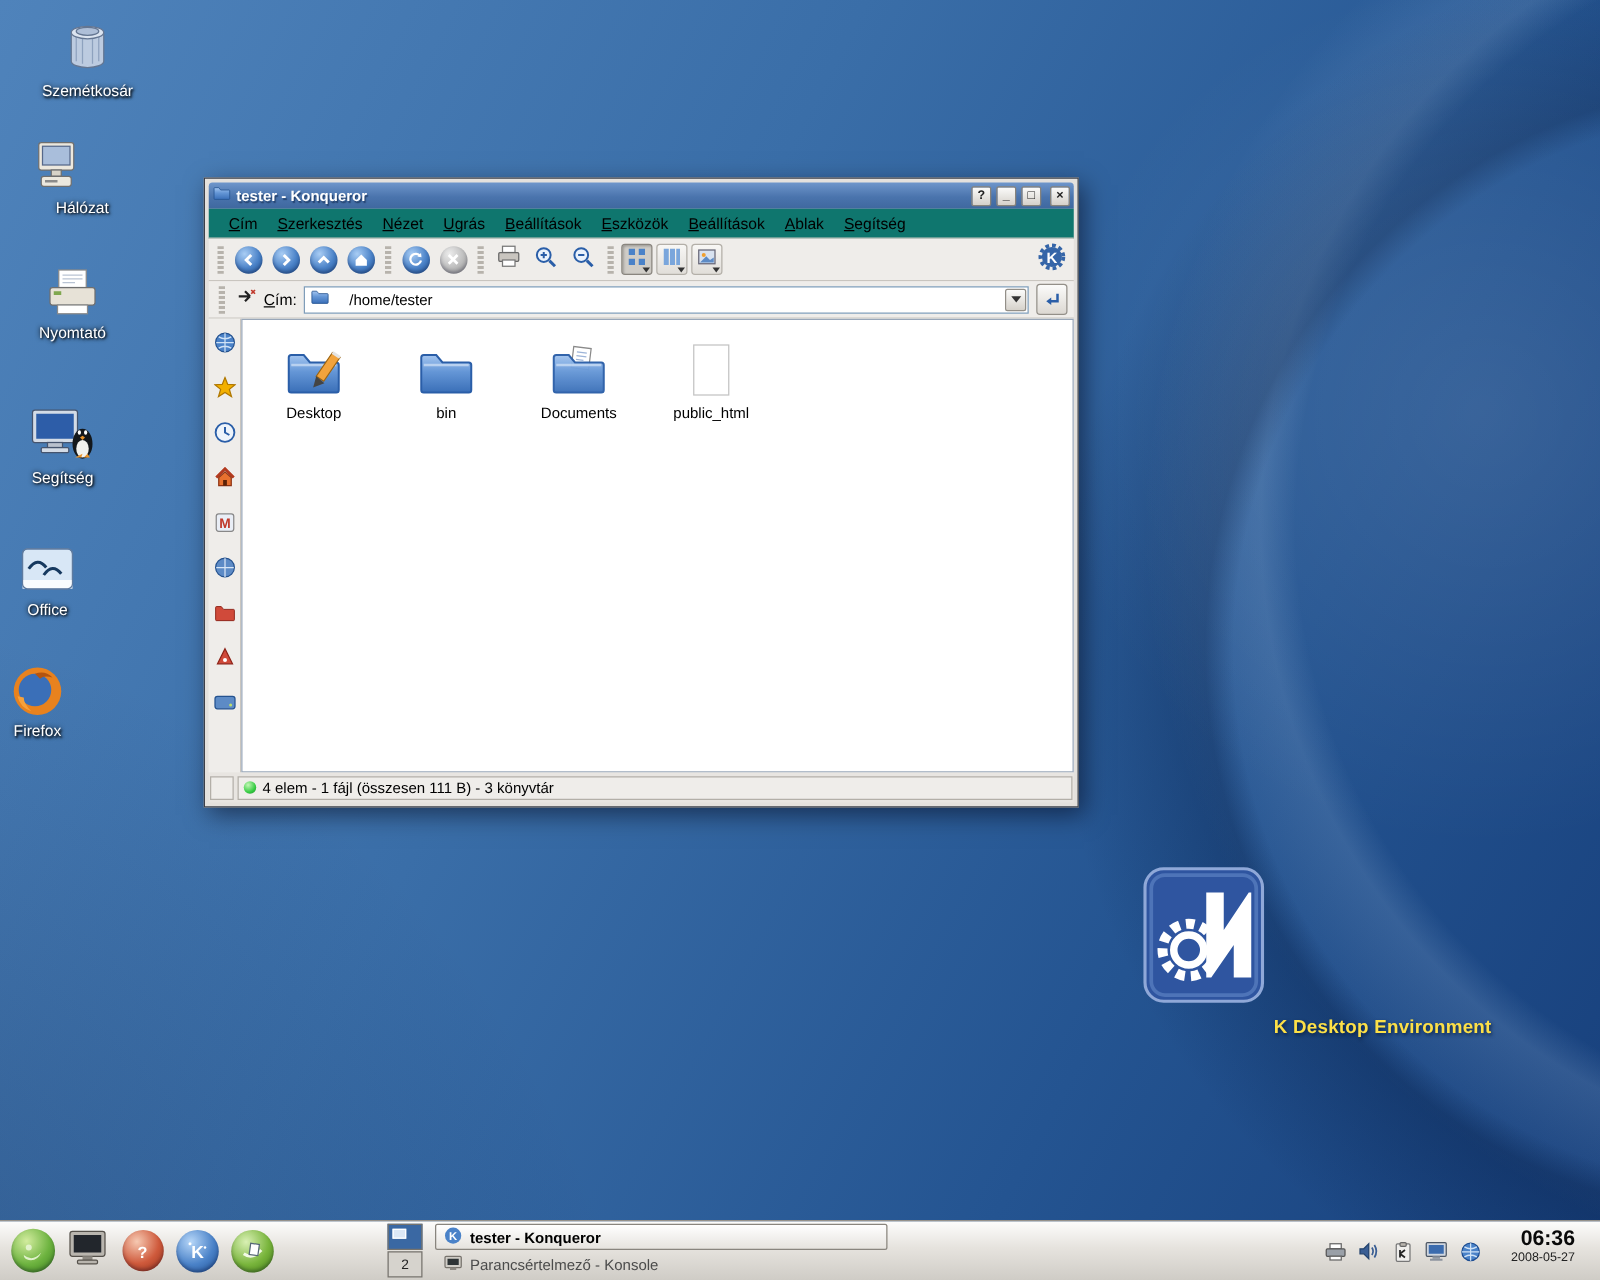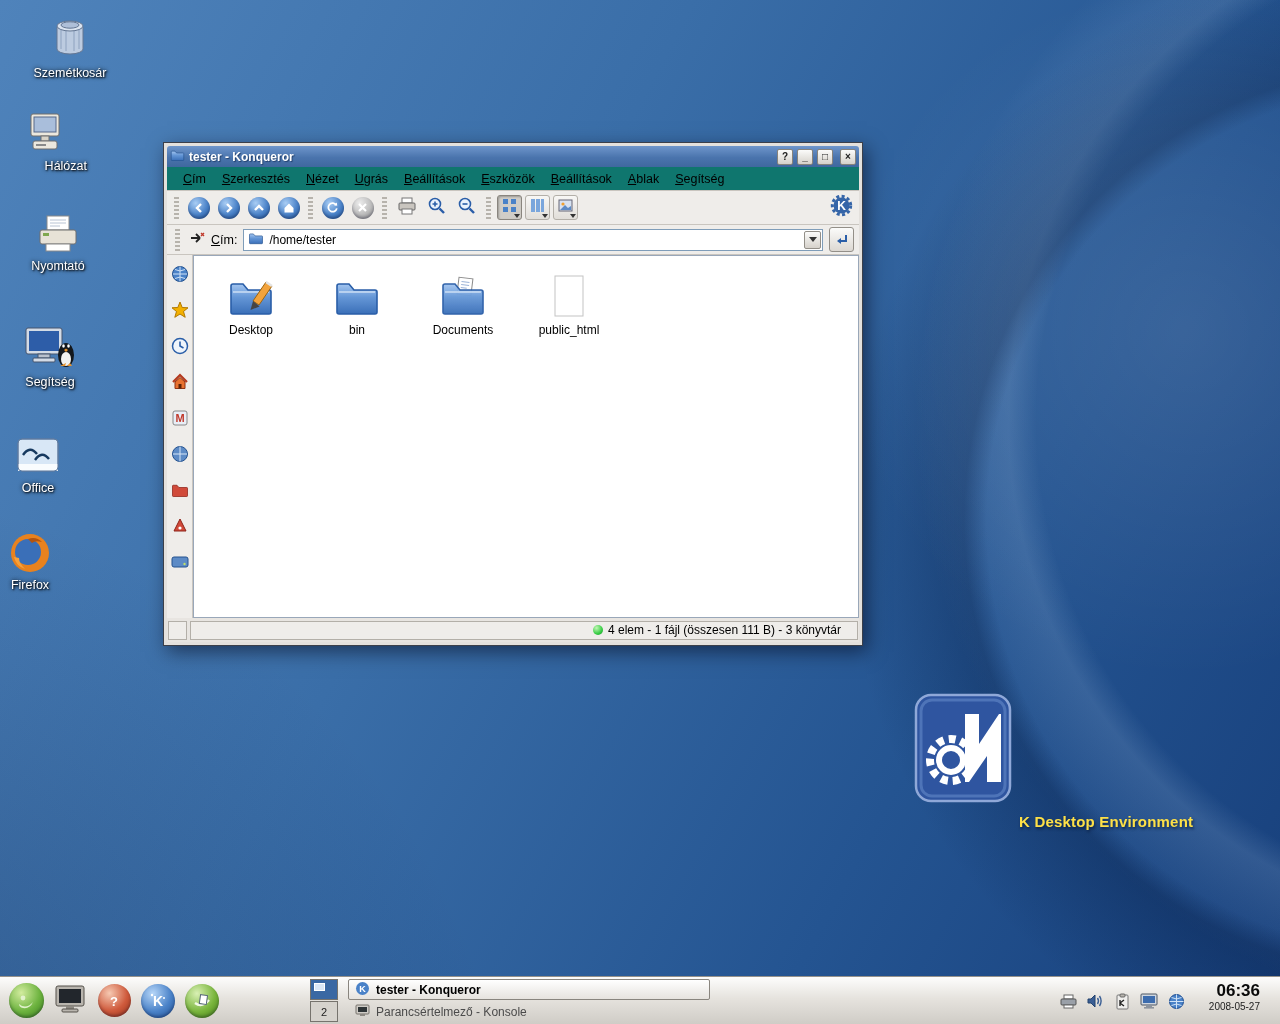--- a/index.html
+++ b/index.html
@@ -53,42 +53,42 @@
   .viewbtn.pressed { background:#d0cdc7; border-color:#89857e; box-shadow:inset 1px 1px 2px rgba(0,0,0,.25); }
   .viewbtn .dd { position:absolute; right:1px; bottom:1px; width:0; height:0;
     border-left:3px solid transparent; border-right:3px solid transparent; border-top:4px solid #333; }
   .tb-spacer { flex:1; }
 
   .locbar { height:30px; flex:0 0 30px; background:#efedea; border-bottom:1px solid #c9c5bf;
     display:flex; align-items:center; padding:0 5px; gap:6px; }
   .loc-label { font-size:12.5px; display:inline-block; }
   .loc-label::first-letter { text-decoration:underline; }
   .combo { flex:1; height:22px; background:#fff; border:1px solid #7f9db9; display:flex; align-items:center;
-    padding:0 1px 0 4px; gap:5px; }
+    padding:0 1px 0 4px; gap:15px; }
   .combo .val { flex:1; font-size:12px; color:#000; }
   .combo .drop { width:17px; height:18px; background:linear-gradient(#fbfbfa,#d6d2cb); border:1px solid #938f88;
     border-radius:2px; display:flex; align-items:center; justify-content:center; cursor:pointer; }
   .drop .arr { width:0; height:0; border-left:4px solid transparent; border-right:4px solid transparent; border-top:5px solid #333; }
   .gobtn { width:25px; height:25px; border:1px solid #938f88; border-radius:3px;
     background:linear-gradient(#fbfbfa,#dcd8d2); display:flex; align-items:center; justify-content:center; cursor:pointer; }
 
   .content { flex:1; display:flex; min-height:0; background:#efedea; }
   .side { width:26px; flex:0 0 26px; border-right:1px solid #c9c5bf; background:#efedea;
     display:flex; flex-direction:column; align-items:center; padding-top:9px; gap:16px; }
   .sic { width:20px; height:20px; display:flex; align-items:center; justify-content:center; cursor:pointer; }
   .files { flex:1; background:#fff; border:1px solid #99a7b9; display:flex; align-items:flex-start;
     padding:10px 0 0 4px; overflow:hidden; }
   .fitem { width:106px; text-align:center; cursor:pointer; }
   .fitem .fic { height:52px; display:flex; align-items:flex-end; justify-content:center; }
   .fitem .fname { font-size:12px; margin-top:5px; color:#000; }
 
   .statusbar { height:24px; flex:0 0 24px; background:#e8e5e1; display:flex; align-items:center; gap:3px; padding:2px 1px; }
   .sb-grip { width:19px; height:19px; border:1px solid #b3afa8; background:#efedea; }
   .sb-main { flex:1; height:19px; border:1px solid #b3afa8; background:#efedea;
-    display:flex; align-items:center; gap:5px; padding:0 16px; font-size:12px;justify-content:flex-end; }
+    display:flex; align-items:center; gap:5px; padding:0 4px; font-size:12px; }
   .led { width:10px; height:10px; border-radius:50%;
     background:radial-gradient(circle at 35% 30%, #c2f7b5, #36cc43 60%, #1b8b2b); }
 
   
   .kdelogo { position:absolute; left:913px; top:692px; cursor:default; }
   .branding { position:absolute; left:1019px; top:813px; font-size:15px; font-weight:bold; color:#fde047;
     text-shadow:1px 2px 3px rgba(8,26,56,.8); letter-spacing:.2px; }
 
   
   .taskbar { position:absolute; left:0; bottom:0; width:1280px; height:48px;

